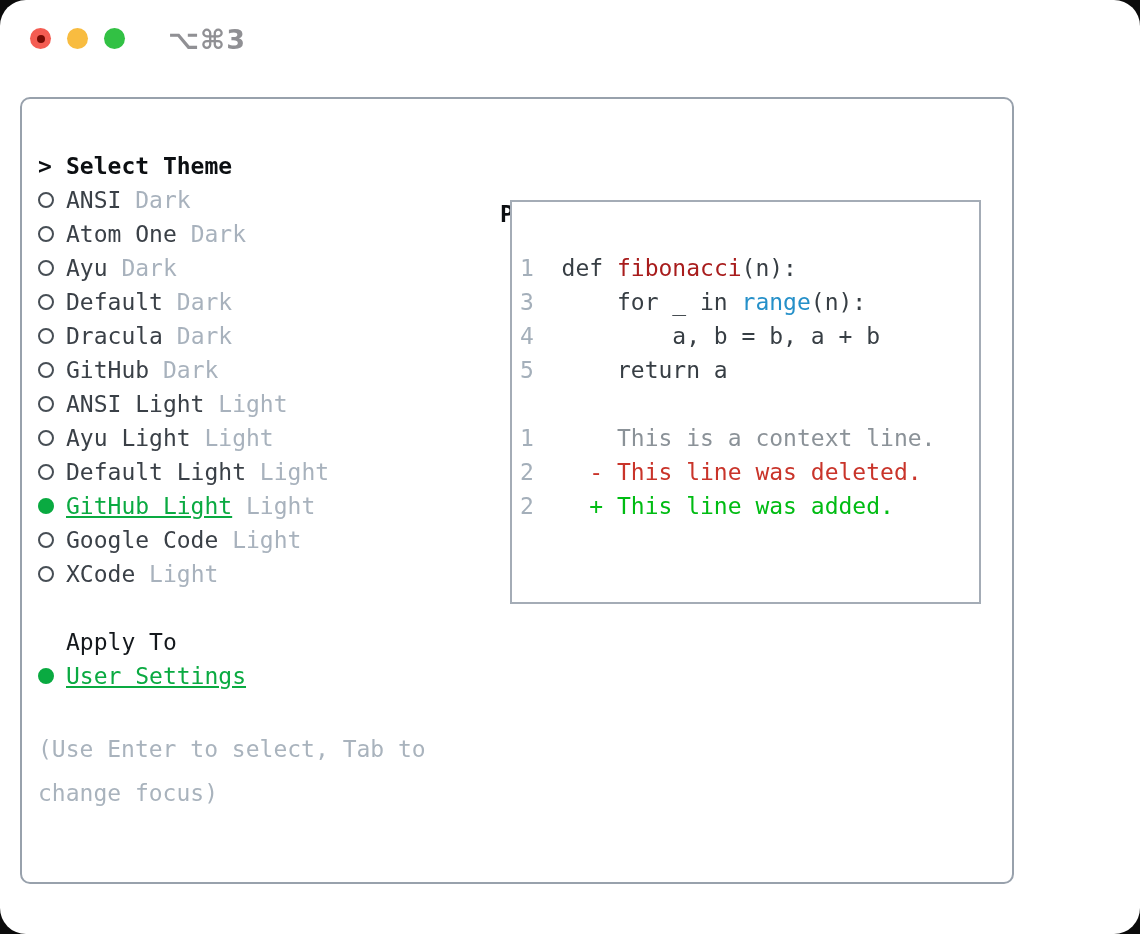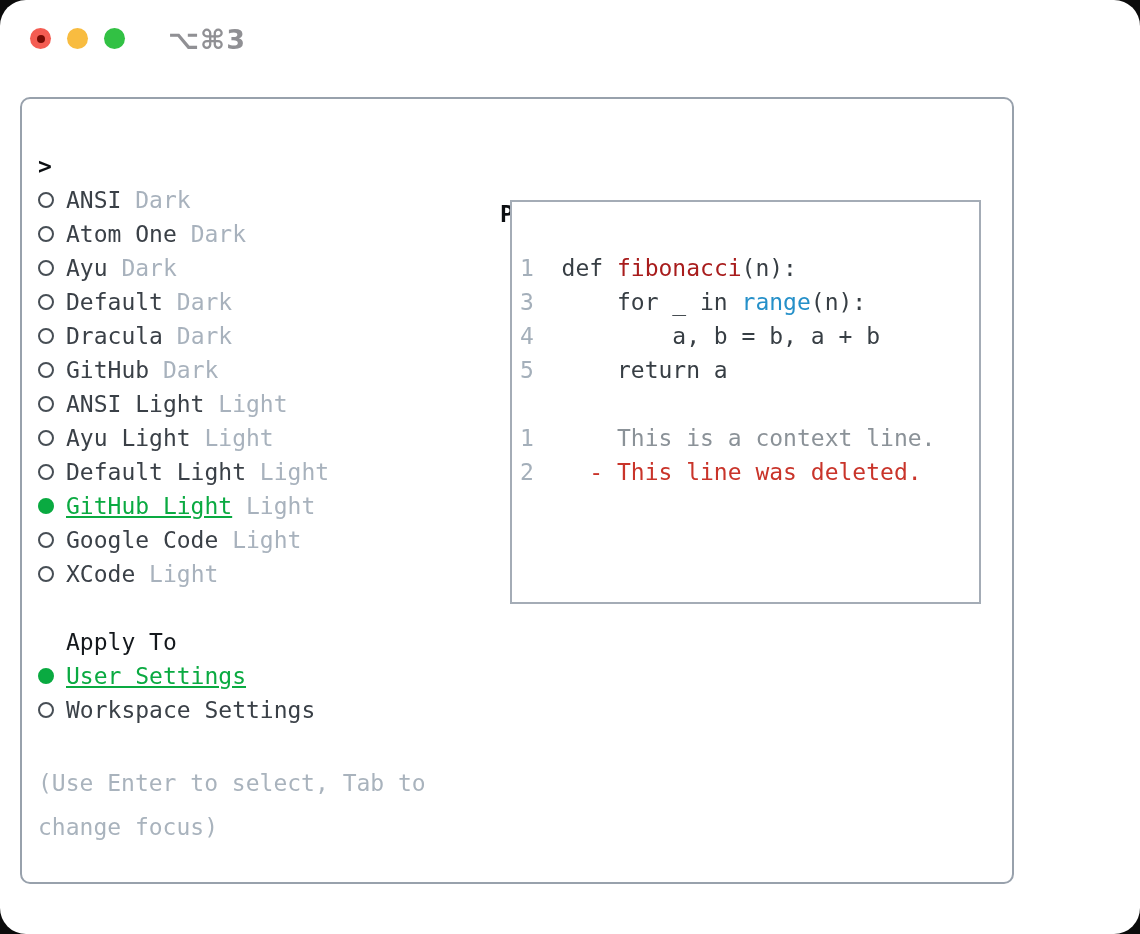--- a/index.html
+++ b/index.html
@@ -91,20 +91,21 @@
       <div class="light green"></div>
     </div>
     <div class="win-title">⌥⌘3</div>
   </div>
 
   <div class="main-box mono">
 
     <div class="left-col">
       <div class="row">
         <span class="marker"><span class="prompt">&gt;</span></span>
+        <span class="list-title">Select Theme</span>
       </div>
       <div id="theme-list">
           <div class="row"><span class="marker"><span class="circle"></span></span><span class="theme-name">ANSI</span><span class="theme-tag"> Dark</span></div>
           <div class="row"><span class="marker"><span class="circle"></span></span><span class="theme-name">Atom One</span><span class="theme-tag"> Dark</span></div>
           <div class="row"><span class="marker"><span class="circle"></span></span><span class="theme-name">Ayu</span><span class="theme-tag"> Dark</span></div>
           <div class="row"><span class="marker"><span class="circle"></span></span><span class="theme-name">Default</span><span class="theme-tag"> Dark</span></div>
           <div class="row"><span class="marker"><span class="circle"></span></span><span class="theme-name">Dracula</span><span class="theme-tag"> Dark</span></div>
           <div class="row"><span class="marker"><span class="circle"></span></span><span class="theme-name">GitHub</span><span class="theme-tag"> Dark</span></div>
           <div class="row"><span class="marker"><span class="circle"></span></span><span class="theme-name">ANSI Light</span><span class="theme-tag"> Light</span></div>
           <div class="row"><span class="marker"><span class="circle"></span></span><span class="theme-name">Ayu Light</span><span class="theme-tag"> Light</span></div>
@@ -113,34 +114,34 @@
           <div class="row"><span class="marker"><span class="circle"></span></span><span class="theme-name">Google Code</span><span class="theme-tag"> Light</span></div>
           <div class="row"><span class="marker"><span class="circle"></span></span><span class="theme-name">XCode</span><span class="theme-tag"> Light</span></div>
         </div>
       <div class="blank-row"></div>
       <div class="row">
         <span class="marker"></span>
         <span class="section-title">Apply To</span>
       </div>
       <div id="apply-list">
           <div class="row selected"><span class="marker"><span class="circle filled"></span></span><span class="theme-name">User Settings</span></div>
-          <div class="row"><span class="marker"><span class="circle"></span></span><span class="theme-name">Workspace Settings</span></div>
         </div>
       <div class="blank-row"></div>
       <div class="hint">(Use Enter to select, Tab to change focus)</div>
     </div>
 
     <div class="preview-title mono">Preview</div>
 
     <div class="preview-box">
       <div id="code">
           <div class="code-line"><span class="seg-ln">1</span><span class="seg-code">  def </span><span class="seg-fn">fibonacci</span><span class="seg-code">(n):</span></div>
           <div class="code-line"><span class="seg-ln">3</span><span class="seg-code">      for _ in </span><span class="seg-builtin">range</span><span class="seg-code">(n):</span></div>
           <div class="code-line"><span class="seg-ln">4</span><span class="seg-code">          a, b = b, a + b</span></div>
           <div class="code-line"><span class="seg-ln">5</span><span class="seg-code">      return a</span></div>
           <div class="code-line"></div>
           <div class="code-line"><span class="seg-ln">1</span><span class="seg-ctx">      This is a context line.</span></div>
           <div class="code-line"><span class="seg-ln">2</span><span class="seg-del">    - This line was deleted.</span></div>
+          <div class="code-line"><span class="seg-ln">2</span><span class="seg-add">    + This line was added.</span></div>
         </div>
     </div>
 
   </div>
 </div>
 
 </body></html>

